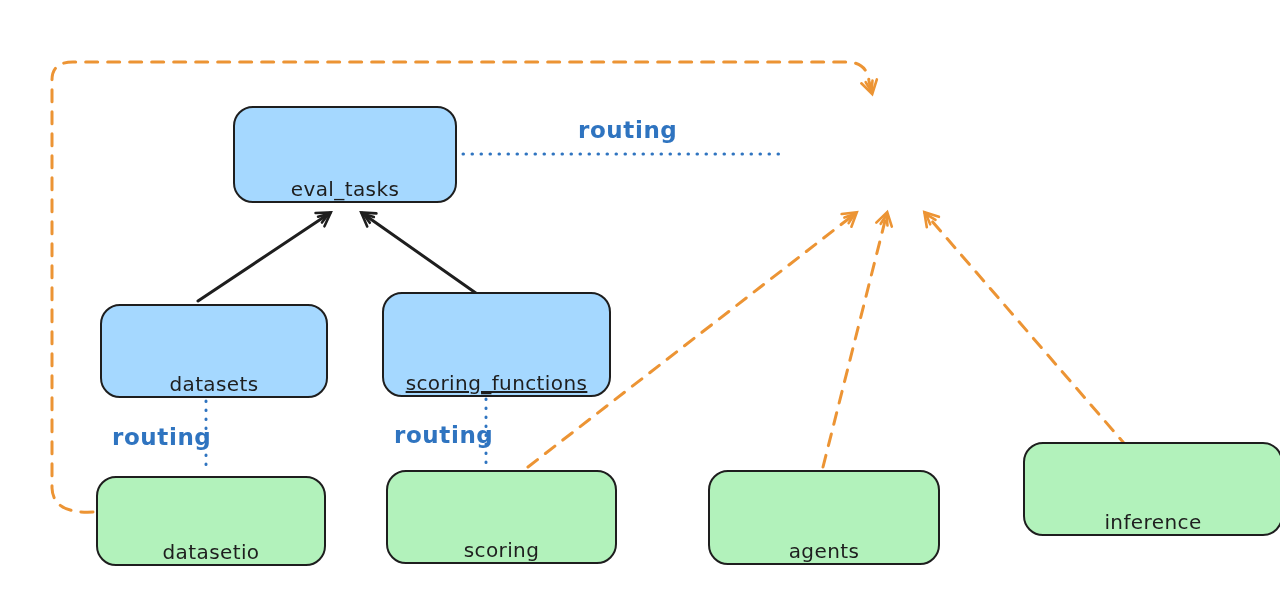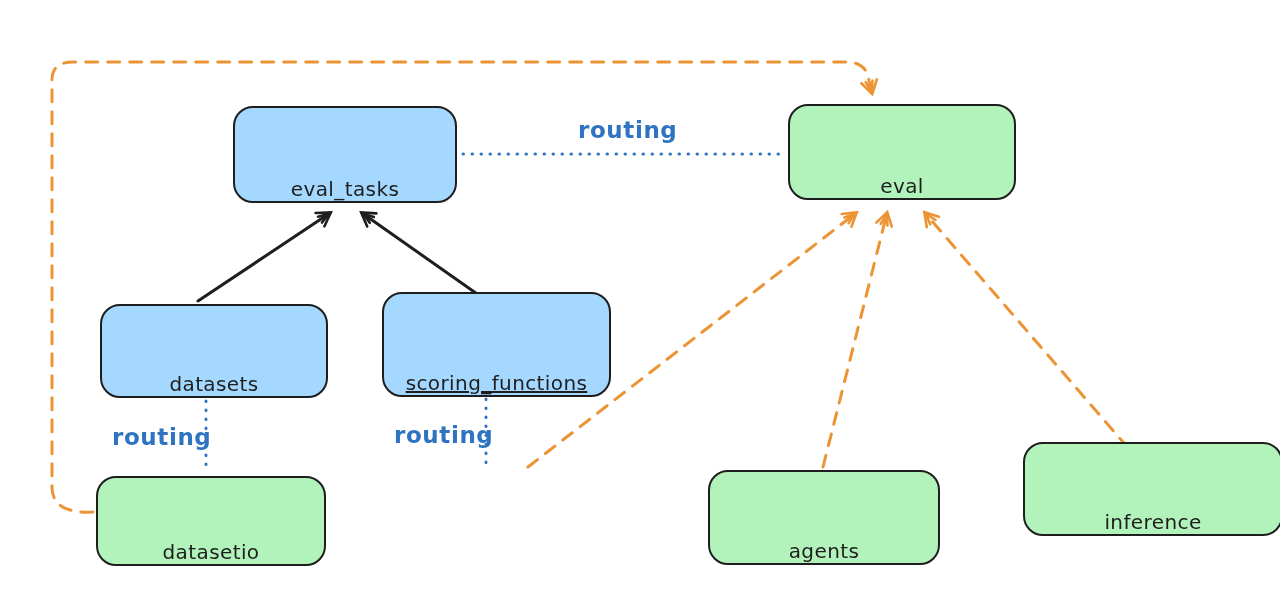--- a/index.html
+++ b/index.html
@@ -113,25 +113,25 @@
   <div class="node blue" style="left:233px; top:106px; width:224px; height:97px;">
     <span class="node-label">eval_tasks</span>
   </div>
   <div class="node blue" style="left:100px; top:304px; width:228px; height:94px;">
     <span class="node-label">datasets</span>
   </div>
   <div class="node blue" style="left:382px; top:292px; width:229px; height:105px;text-decoration:underline;">
     <span class="node-label">scoring_functions</span>
   </div>
 
-  <div class="node green" style="left:788px; top:104px; width:228px; height:96px;">
-    <span class="node-label">eval</span>
-  </div>
   <div class="node green" style="left:96px; top:476px; width:230px; height:90px;">
     <span class="node-label">datasetio</span>
+  </div>
+  <div class="node green" style="left:386px; top:470px; width:231px; height:94px;">
+    <span class="node-label">scoring</span>
   </div>
   <div class="node green" style="left:708px; top:470px; width:232px; height:95px;">
     <span class="node-label">agents</span>
   </div>
   <div class="node green" style="left:1023px; top:442px; width:260px; height:94px;">
     <span class="node-label">inference</span>
   </div>
 
   <div class="routing-label" style="left:578px; top:117px;">routing</div>
   <div class="routing-label" style="left:112px; top:424px;">routing</div>

